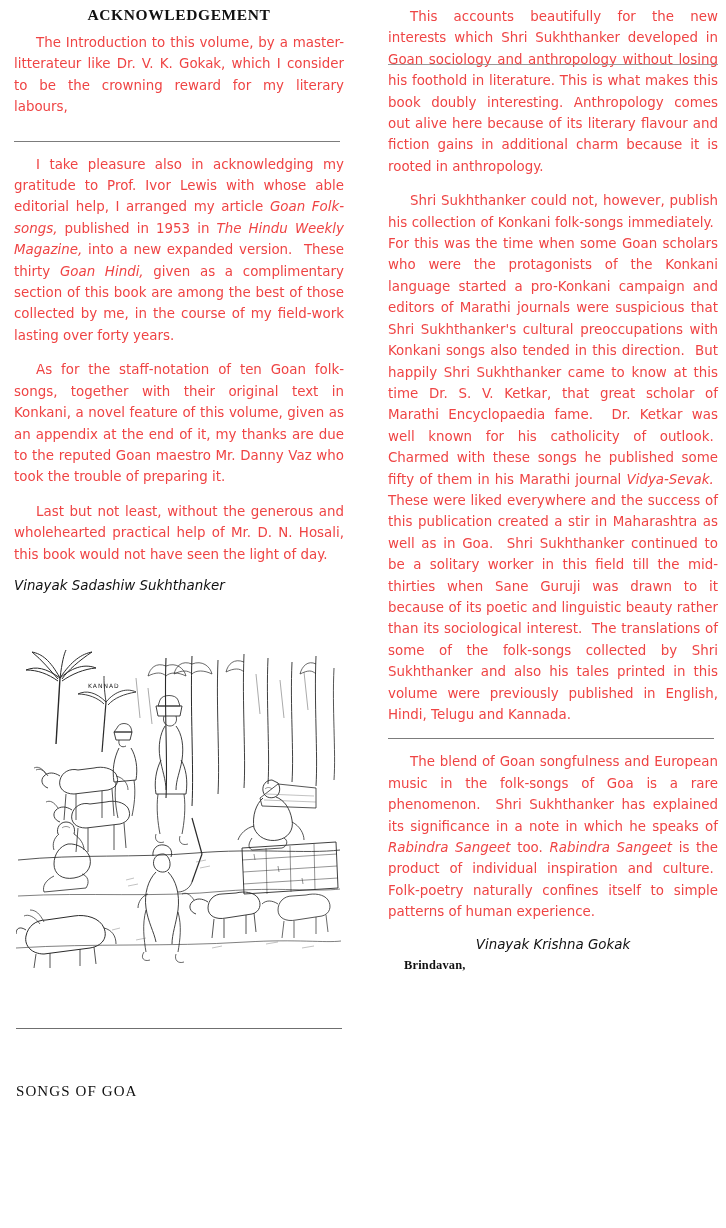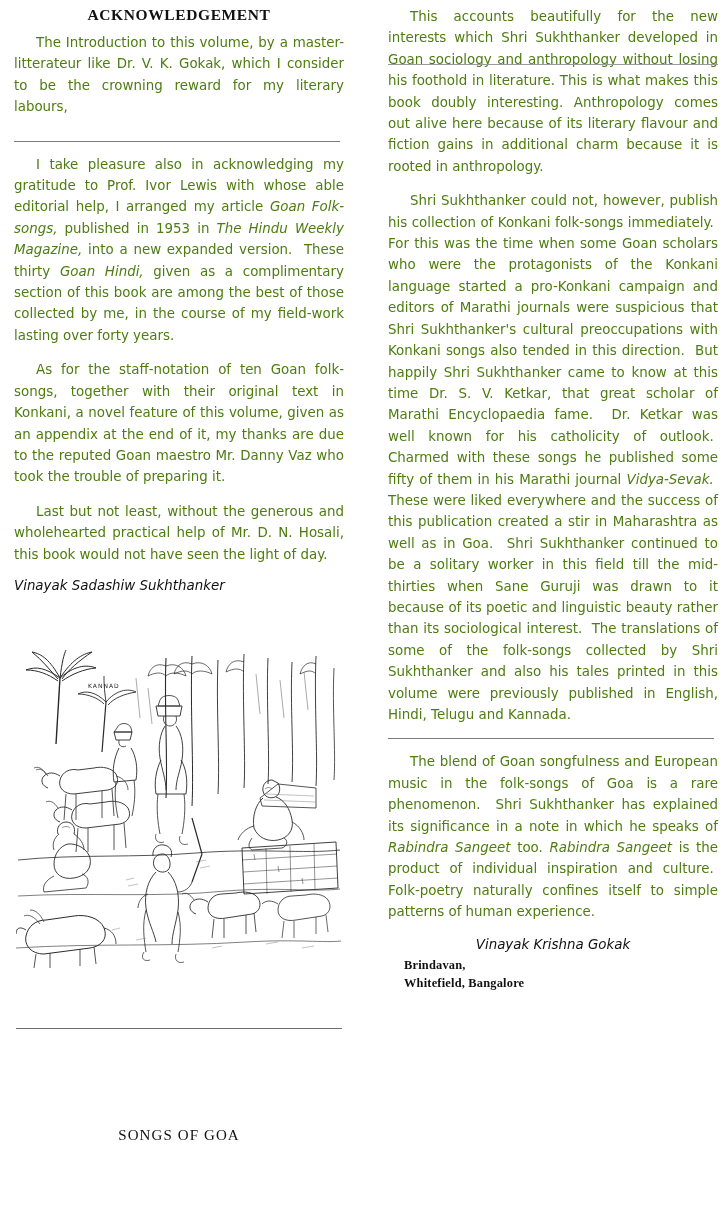--- a/index.html
+++ b/index.html
@@ -45,21 +45,21 @@
   }
 
   p.para {
     font-family: "DejaVu Sans", sans-serif;
     font-size: 13.4px;
     line-height: 21.4px;
     text-align: justify;
     text-justify: inter-word;
     margin: 0 0 13px 0;
     text-indent: 22px;
-    color: #4d7c0f;
+    color: #ef4444;
   }
   p.para.tight { margin-bottom: 23px; }
 
   .it { font-style: italic; }
 
   .rule {
     border: 0;
     border-top: 1px solid #7c7c7c;
     margin: 4px 0 12px 0;
     height: 0;
@@ -114,25 +114,24 @@
     left: 16px;
     top: 1028px;
     width: 326px;
     border-top: 1px solid #6f6f6f;
   }
   .songs-title {
     position: absolute;
     left: 16px;
     top: 1083px;
     width: 326px;
-    text-align: center;
+    text-align: left;
     font-family: "Liberation Serif", serif;
     font-size: 15px;
     letter-spacing: 1.1px;
-    margin-top: 44px;
   }
   .caption-word {
     font-family: "DejaVu Sans", sans-serif;
     font-size: 6px;
     letter-spacing: 1px;
   }
 </style>
 </head>
 <body>
 
@@ -384,16 +383,15 @@
       which he speaks of <span class="it">Rabindra Sangeet</span> too.
       <span class="it">Rabindra Sangeet</span> is the product of individual inspiration and
       culture.&nbsp; Folk-poetry naturally confines itself to simple patterns of human
       experience.
     </p>
 
 
     <p class="sig-r">Vinayak Krishna Gokak</p>
 
     <div class="place">Brindavan,</div>
-    <div class="place">Whitefield, Bangalore</div>
   </div>
 
 </div>
 
 </body></html>

